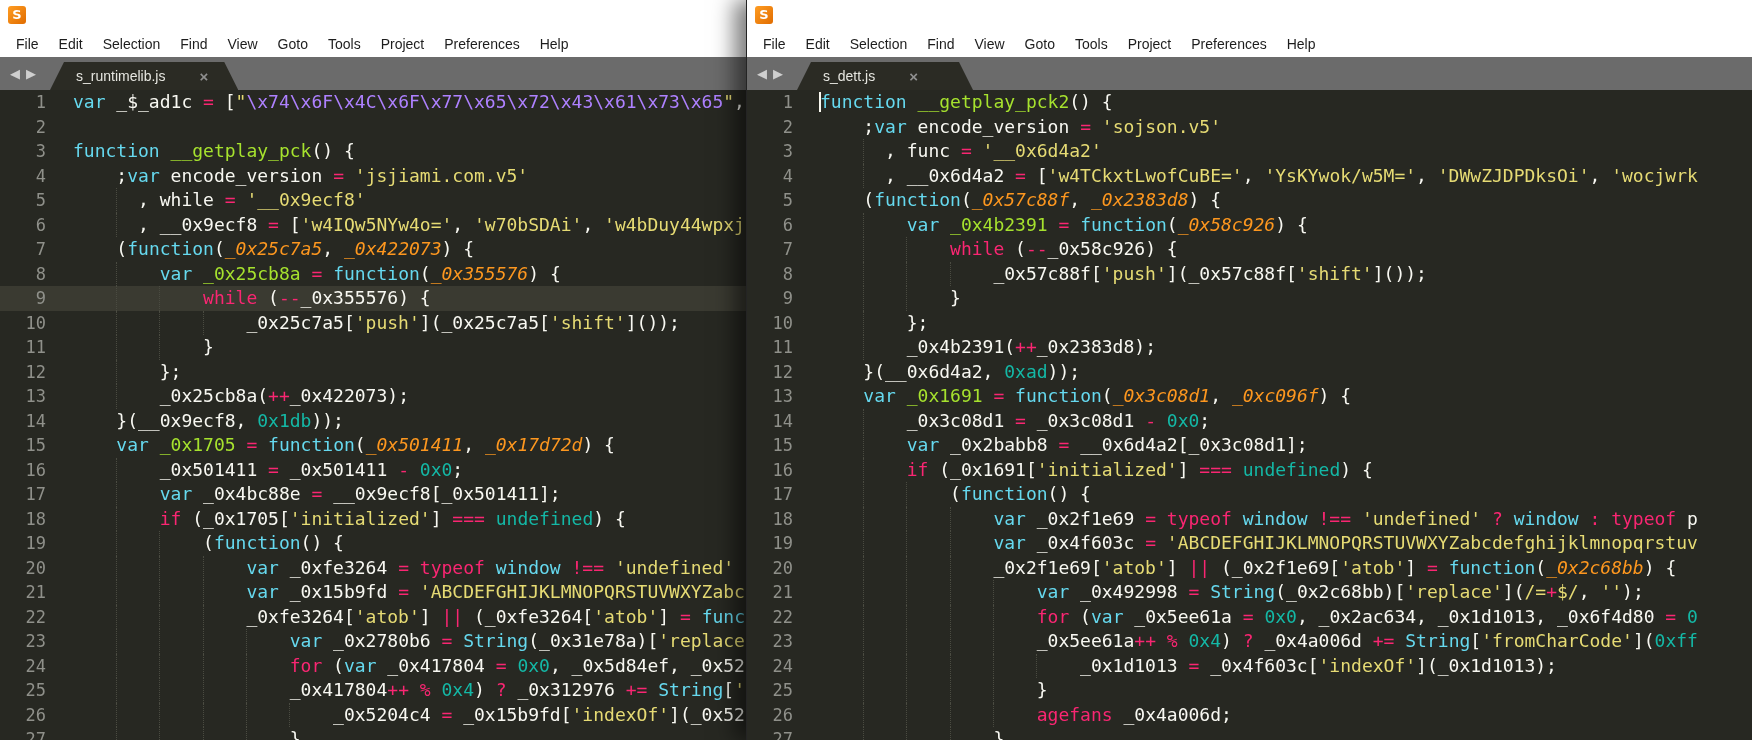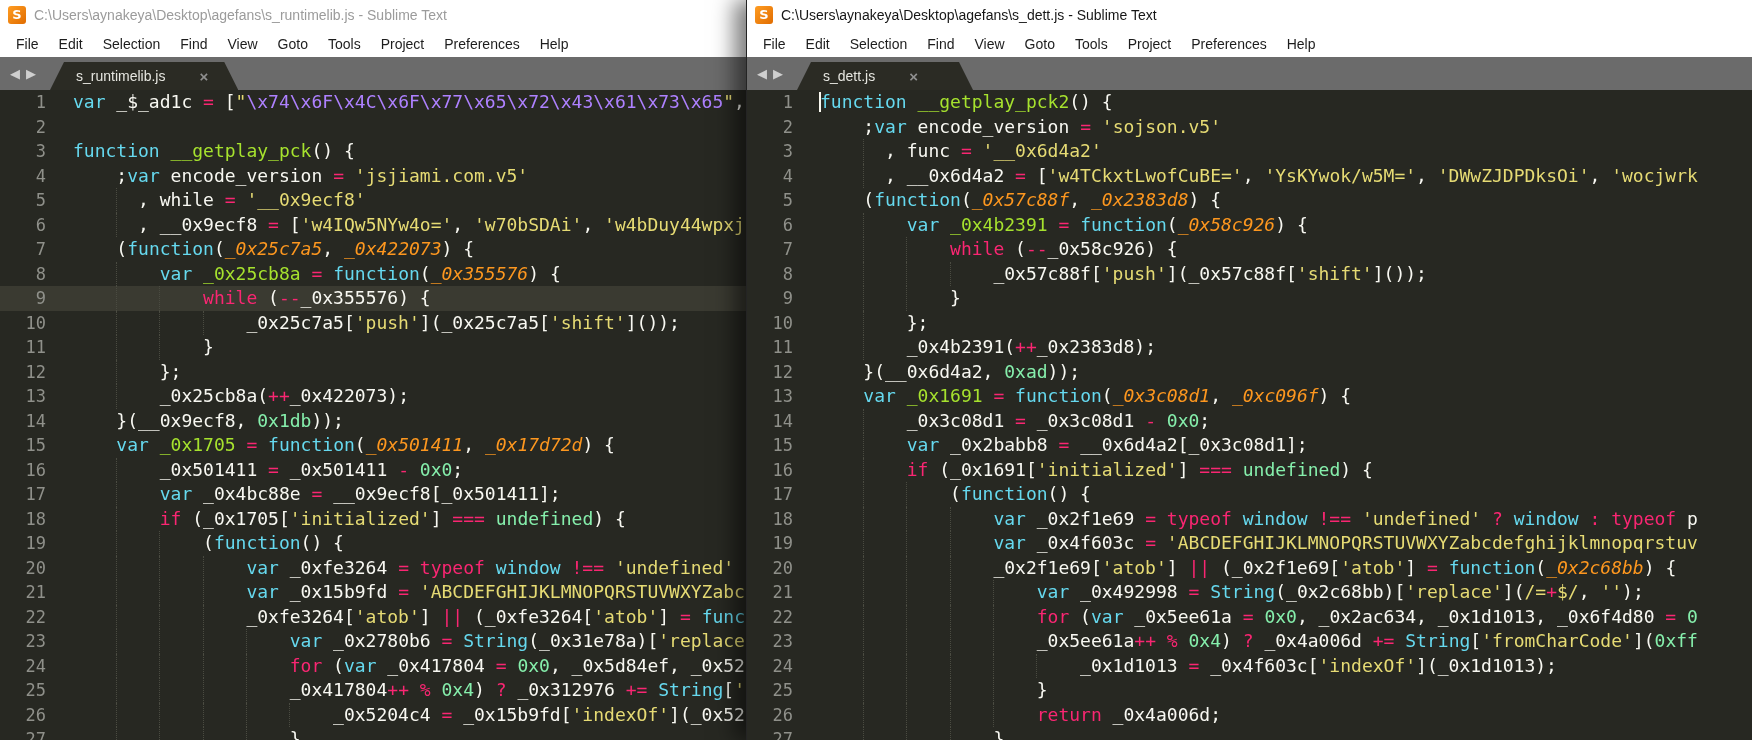--- a/index.html
+++ b/index.html
@@ -31,30 +31,29 @@
   .gut{width:46px;padding-right:10px;text-align:right;color:#8f908a;flex:0 0 auto;font-size:17px;}
   .code{padding-left:17px;flex:1 1 auto;overflow:hidden;}
   .guide{position:absolute;top:0;bottom:0;border-left:1px dotted #4a4b41;}
   .caret{position:absolute;left:72px;top:2px;width:2px;height:20px;background:#f8f8f0;}
   .tok-p{color:#f8f8f2}
   .tok-k{color:#f92672}
   .tok-st{color:#66d9ef;}
   .tok-fn{color:#a6e22e}
   .tok-s{color:#e6db74}
   .tok-e{color:#ae81ff}
-  .tok-n{color:#86efac}
+  .tok-n{color:#14b8a6}
   .tok-pa{color:#fd971f;font-style:italic}
 </style>
 </head>
 <body>
 
 <div class="window win-left">
   <div class="titlebar">
     <div class="appicon">S</div>
-    <div class="title">C:\Users\aynakeya\Desktop\agefans\s_runtimelib.js - Sublime Text</div>
   </div>
   <div class="menubar">
       <div class="menu-item">File</div>
       <div class="menu-item">Edit</div>
       <div class="menu-item">Selection</div>
       <div class="menu-item">Find</div>
       <div class="menu-item">View</div>
       <div class="menu-item">Goto</div>
       <div class="menu-item">Tools</div>
       <div class="menu-item">Project</div>
@@ -98,21 +97,20 @@
       <div class="line"><div class="gut">24</div><div class="code"><span class="tok-p">                    </span><span class="tok-k">for </span><span class="tok-p">(</span><span class="tok-st">var </span><span class="tok-p">_0x417804 </span><span class="tok-k">= </span><span class="tok-n">0x0</span><span class="tok-p">, _0x5d84ef, _0x52</span></div><div class="guide" style="left: 116.2px;"></div><div class="guide" style="left: 159.4px;"></div><div class="guide" style="left: 202.6px;"></div><div class="guide" style="left: 245.8px;"></div></div>
       <div class="line"><div class="gut">25</div><div class="code"><span class="tok-p">                    </span><span class="tok-p">_0x417804</span><span class="tok-k">++ </span><span class="tok-k">% </span><span class="tok-n">0x4</span><span class="tok-p">) </span><span class="tok-k">? </span><span class="tok-p">_0x312976 </span><span class="tok-k">+= </span><span class="tok-st">String</span><span class="tok-p">[</span><span class="tok-s">'</span></div><div class="guide" style="left: 116.2px;"></div><div class="guide" style="left: 159.4px;"></div><div class="guide" style="left: 202.6px;"></div><div class="guide" style="left: 245.8px;"></div></div>
       <div class="line"><div class="gut">26</div><div class="code"><span class="tok-p">                        </span><span class="tok-p">_0x5204c4 </span><span class="tok-k">= </span><span class="tok-p">_0x15b9fd[</span><span class="tok-s">'indexOf'</span><span class="tok-p">](_0x52</span></div><div class="guide" style="left: 116.2px;"></div><div class="guide" style="left: 159.4px;"></div><div class="guide" style="left: 202.6px;"></div><div class="guide" style="left: 245.8px;"></div><div class="guide" style="left: 289px;"></div></div>
       <div class="line"><div class="gut">27</div><div class="code"><span class="tok-p">                    </span><span class="tok-p">}</span></div><div class="guide" style="left: 116.2px;"></div><div class="guide" style="left: 159.4px;"></div><div class="guide" style="left: 202.6px;"></div><div class="guide" style="left: 245.8px;"></div></div>
     </div>
 </div>
 
 <div class="window win-right">
   <div class="titlebar">
     <div class="appicon">S</div>
-    <div class="title">C:\Users\aynakeya\Desktop\agefans\s_dett.js - Sublime Text</div>
   </div>
   <div class="menubar">
       <div class="menu-item">File</div>
       <div class="menu-item">Edit</div>
       <div class="menu-item">Selection</div>
       <div class="menu-item">Find</div>
       <div class="menu-item">View</div>
       <div class="menu-item">Goto</div>
       <div class="menu-item">Tools</div>
       <div class="menu-item">Project</div>
@@ -148,16 +146,16 @@
       <div class="line"><div class="gut">16</div><div class="code"><span class="tok-p">        </span><span class="tok-k">if </span><span class="tok-p">(_0x1691[</span><span class="tok-s">'initialized'</span><span class="tok-p">] </span><span class="tok-k">=== </span><span class="tok-n">undefined</span><span class="tok-p">) {</span></div><div class="guide" style="left: 116.2px;"></div></div>
       <div class="line"><div class="gut">17</div><div class="code"><span class="tok-p">            </span><span class="tok-p">(</span><span class="tok-st">function</span><span class="tok-p">() {</span></div><div class="guide" style="left: 116.2px;"></div><div class="guide" style="left: 159.4px;"></div></div>
       <div class="line"><div class="gut">18</div><div class="code"><span class="tok-p">                </span><span class="tok-st">var </span><span class="tok-p">_0x2f1e69 </span><span class="tok-k">= </span><span class="tok-k">typeof </span><span class="tok-st">window </span><span class="tok-k">!== </span><span class="tok-s">'undefined' </span><span class="tok-k">? </span><span class="tok-st">window </span><span class="tok-k">: </span><span class="tok-k">typeof </span><span class="tok-p">p</span></div><div class="guide" style="left: 116.2px;"></div><div class="guide" style="left: 159.4px;"></div><div class="guide" style="left: 202.6px;"></div></div>
       <div class="line"><div class="gut">19</div><div class="code"><span class="tok-p">                </span><span class="tok-st">var </span><span class="tok-p">_0x4f603c </span><span class="tok-k">= </span><span class="tok-s">'ABCDEFGHIJKLMNOPQRSTUVWXYZabcdefghijklmnopqrstuv</span></div><div class="guide" style="left: 116.2px;"></div><div class="guide" style="left: 159.4px;"></div><div class="guide" style="left: 202.6px;"></div></div>
       <div class="line"><div class="gut">20</div><div class="code"><span class="tok-p">                </span><span class="tok-p">_0x2f1e69[</span><span class="tok-s">'atob'</span><span class="tok-p">] </span><span class="tok-k">|| </span><span class="tok-p">(_0x2f1e69[</span><span class="tok-s">'atob'</span><span class="tok-p">] </span><span class="tok-k">= </span><span class="tok-st">function</span><span class="tok-p">(</span><span class="tok-pa">_0x2c68bb</span><span class="tok-p">) {</span></div><div class="guide" style="left: 116.2px;"></div><div class="guide" style="left: 159.4px;"></div><div class="guide" style="left: 202.6px;"></div></div>
       <div class="line"><div class="gut">21</div><div class="code"><span class="tok-p">                    </span><span class="tok-st">var </span><span class="tok-p">_0x492998 </span><span class="tok-k">= </span><span class="tok-st">String</span><span class="tok-p">(_0x2c68bb)[</span><span class="tok-s">'replace'</span><span class="tok-p">](</span><span class="tok-s">/=</span><span class="tok-k">+</span><span class="tok-s">$/</span><span class="tok-p">, </span><span class="tok-s">''</span><span class="tok-p">);</span></div><div class="guide" style="left: 116.2px;"></div><div class="guide" style="left: 159.4px;"></div><div class="guide" style="left: 202.6px;"></div><div class="guide" style="left: 245.8px;"></div></div>
       <div class="line"><div class="gut">22</div><div class="code"><span class="tok-p">                    </span><span class="tok-k">for </span><span class="tok-p">(</span><span class="tok-st">var </span><span class="tok-p">_0x5ee61a </span><span class="tok-k">= </span><span class="tok-n">0x0</span><span class="tok-p">, _0x2ac634, _0x1d1013, _0x6f4d80 </span><span class="tok-k">= </span><span class="tok-n">0</span></div><div class="guide" style="left: 116.2px;"></div><div class="guide" style="left: 159.4px;"></div><div class="guide" style="left: 202.6px;"></div><div class="guide" style="left: 245.8px;"></div></div>
       <div class="line"><div class="gut">23</div><div class="code"><span class="tok-p">                    </span><span class="tok-p">_0x5ee61a</span><span class="tok-k">++ </span><span class="tok-k">% </span><span class="tok-n">0x4</span><span class="tok-p">) </span><span class="tok-k">? </span><span class="tok-p">_0x4a006d </span><span class="tok-k">+= </span><span class="tok-st">String</span><span class="tok-p">[</span><span class="tok-s">'fromCharCode'</span><span class="tok-p">](</span><span class="tok-n">0xff</span></div><div class="guide" style="left: 116.2px;"></div><div class="guide" style="left: 159.4px;"></div><div class="guide" style="left: 202.6px;"></div><div class="guide" style="left: 245.8px;"></div></div>
       <div class="line"><div class="gut">24</div><div class="code"><span class="tok-p">                        </span><span class="tok-p">_0x1d1013 </span><span class="tok-k">= </span><span class="tok-p">_0x4f603c[</span><span class="tok-s">'indexOf'</span><span class="tok-p">](_0x1d1013);</span></div><div class="guide" style="left: 116.2px;"></div><div class="guide" style="left: 159.4px;"></div><div class="guide" style="left: 202.6px;"></div><div class="guide" style="left: 245.8px;"></div><div class="guide" style="left: 289px;"></div></div>
       <div class="line"><div class="gut">25</div><div class="code"><span class="tok-p">                    </span><span class="tok-p">}</span></div><div class="guide" style="left: 116.2px;"></div><div class="guide" style="left: 159.4px;"></div><div class="guide" style="left: 202.6px;"></div><div class="guide" style="left: 245.8px;"></div></div>
-      <div class="line"><div class="gut">26</div><div class="code"><span class="tok-p">                    </span><span class="tok-k">return </span><span class="tok-p">_0x4a006d;</span></div><div class="guide" style="left: 116.2px;"></div><div class="guide" style="left: 159.4px;"></div><div class="guide" style="left: 202.6px;"></div><div class="guide" style="left: 245.8px;"></div></div>
+      <div class="line"><div class="gut">26</div><div class="code"><span class="tok-p">                    </span><span class="tok-k">agefans </span><span class="tok-p">_0x4a006d;</span></div><div class="guide" style="left: 116.2px;"></div><div class="guide" style="left: 159.4px;"></div><div class="guide" style="left: 202.6px;"></div><div class="guide" style="left: 245.8px;"></div></div>
       <div class="line"><div class="gut">27</div><div class="code"><span class="tok-p">                </span><span class="tok-p">}</span></div><div class="guide" style="left: 116.2px;"></div><div class="guide" style="left: 159.4px;"></div><div class="guide" style="left: 202.6px;"></div></div>
     </div>
 </div>
 
 </body></html>

